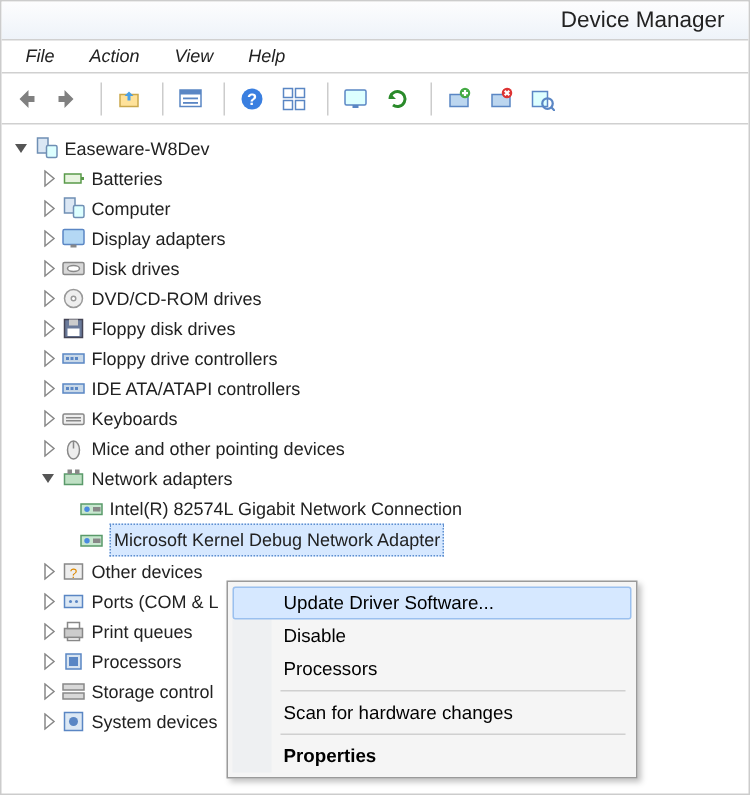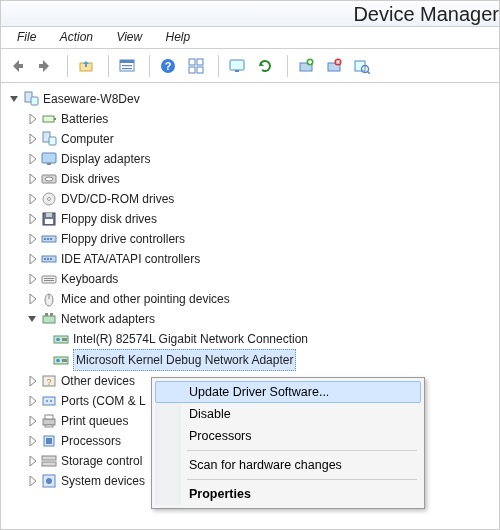--- a/index.html
+++ b/index.html
@@ -12,22 +12,22 @@
     height: 530px;
     overflow: hidden;
     position: relative;
     border: 1px solid #ccc;
   }
   .titlebar {
     background: linear-gradient(#fdfdfe, #eef3f9);
     height: 26px;
     line-height: 26px;
     text-align: right;
-    padding-right: 0;
-    font-size: 20px;
+    padding-right: 16px;
+    font-size: 15px;
     color: #222;
     border-bottom: 1px solid #d0d0d0;
   }
   .menubar {
     height: 22px;
     border-bottom: 1px solid #d0d0d0;
     padding-left: 6px;
   }
   .menubar span {
     display: inline-block;
@@ -77,21 +77,21 @@
   .d1 { padding-left: 22px; }
   .d2 { padding-left: 48px; text-align: right; }
   .selected {
     background: #d6e8ff;
     border: 1px dotted #5f8fcf;
     padding: 0 2px;
   }
   .ctxmenu {
     position: absolute;
     left: 150px;
-    top: 376px;
+    top: 386px;
     width: 274px;
     background: #f5f5f5;
     border: 1px solid #9a9a9a;
     box-shadow: 2px 2px 4px rgba(0,0,0,0.25);
     padding: 3px;
   }
   .ctxmenu .gutter {
     position: absolute;
     left: 3px; top: 3px; bottom: 3px;
     width: 26px;

